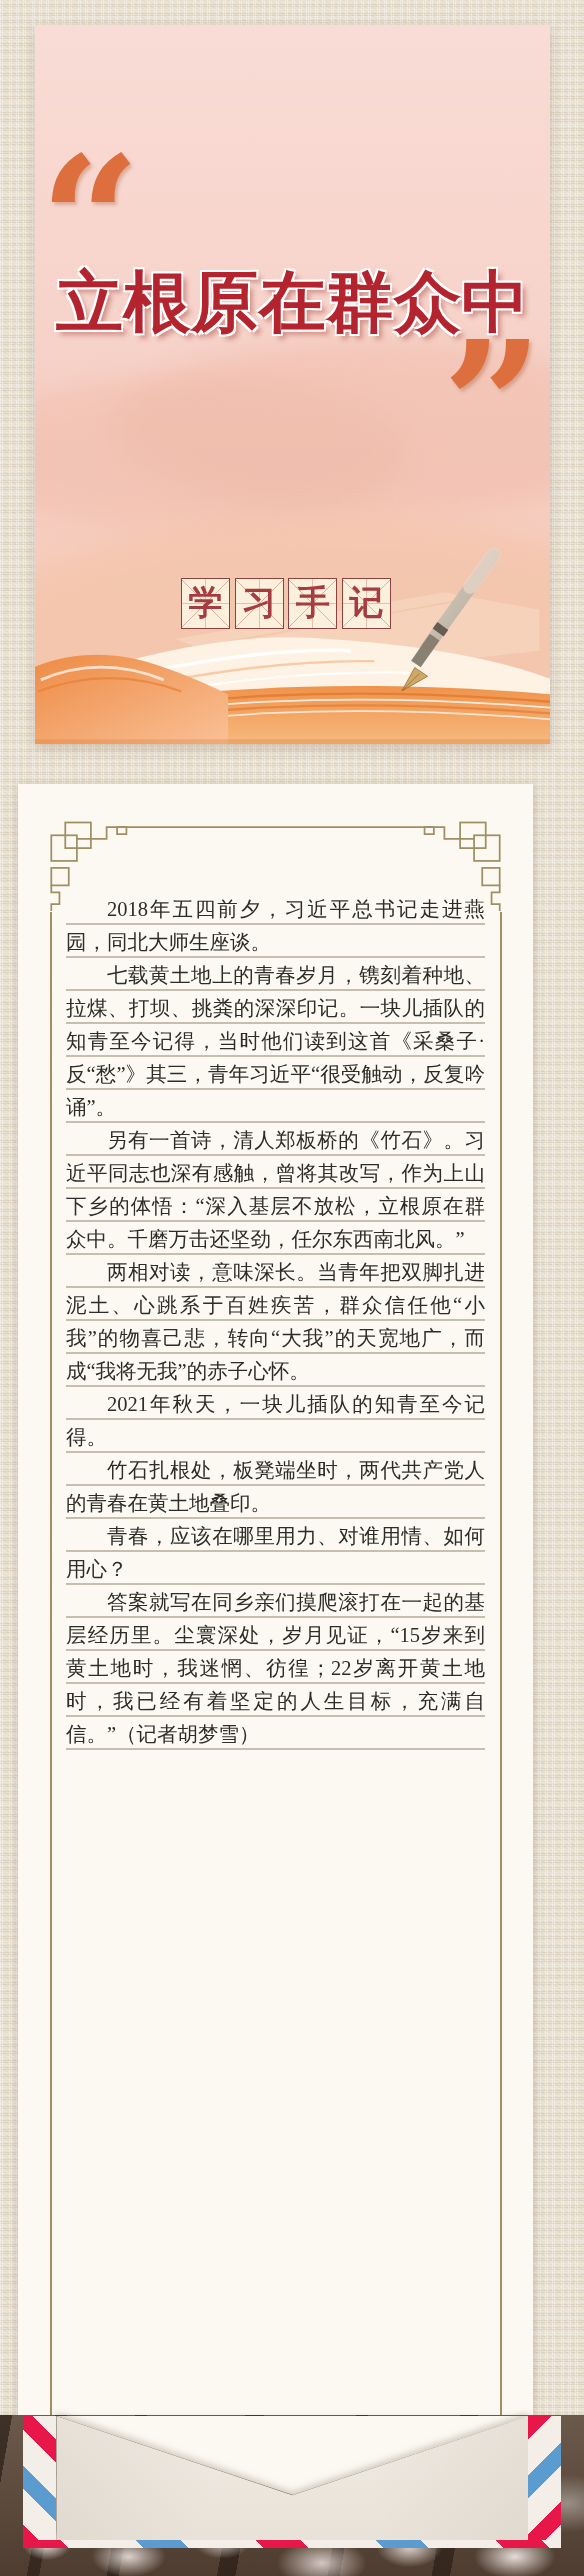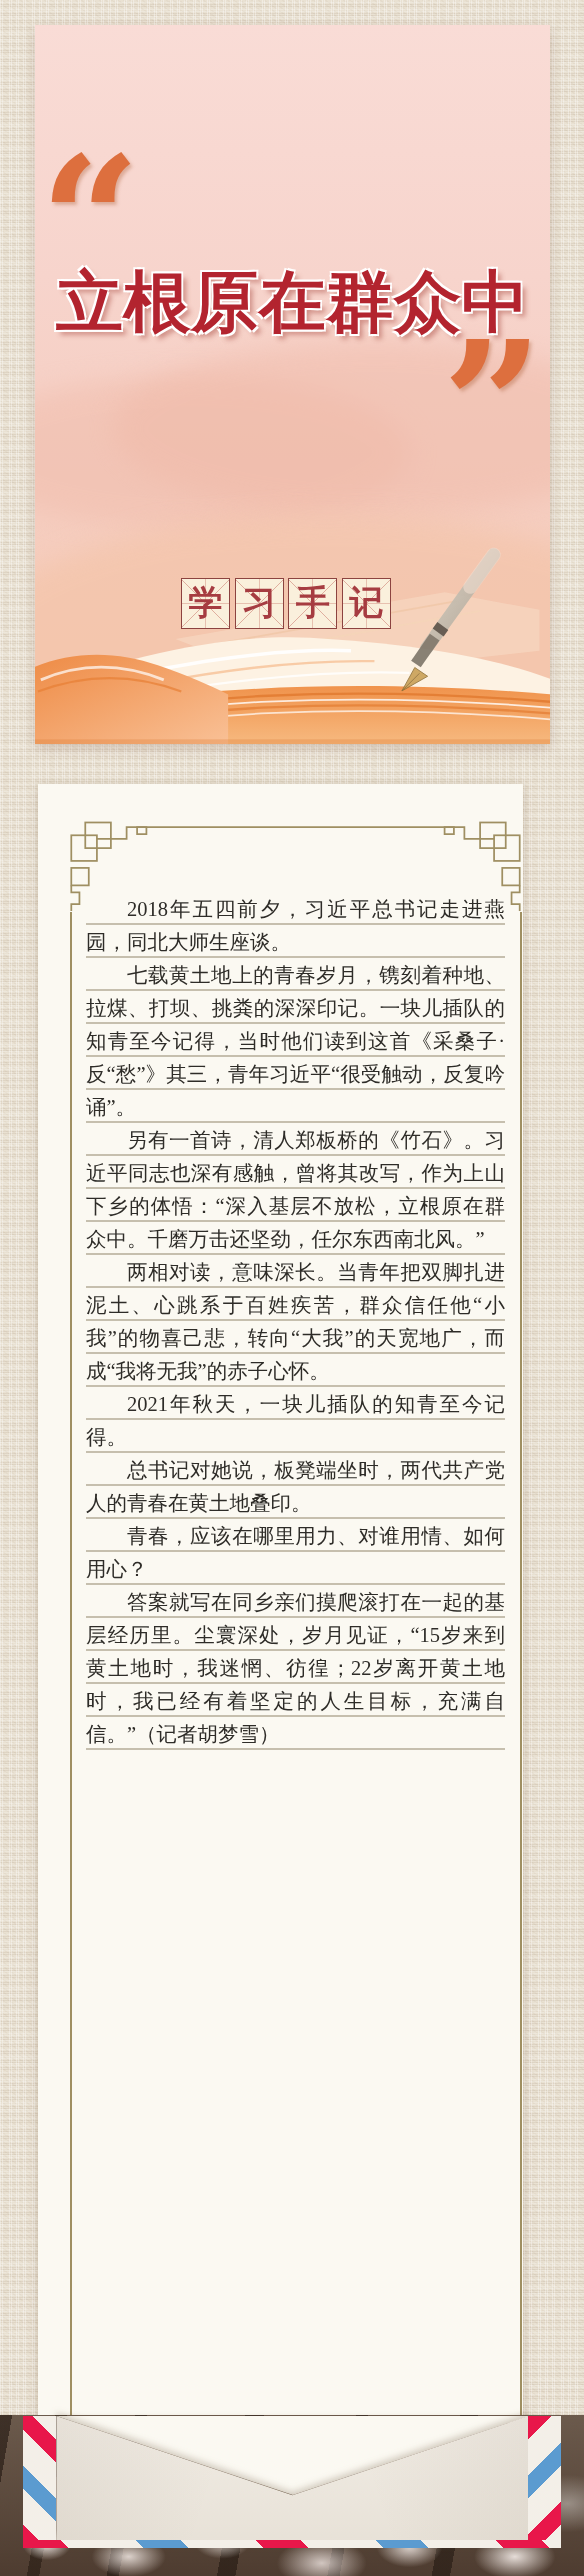--- a/index.html
+++ b/index.html
@@ -33,22 +33,22 @@
     background-image:
       linear-gradient(45deg, transparent calc(50% - 0.6px), rgba(201,120,108,.55) calc(50% - 0.6px) calc(50% + 0.6px), transparent calc(50% + 0.6px)),
       linear-gradient(-45deg, transparent calc(50% - 0.6px), rgba(201,120,108,.55) calc(50% - 0.6px) calc(50% + 0.6px), transparent calc(50% + 0.6px)),
       linear-gradient(90deg, transparent calc(50% - 0.6px), rgba(201,120,108,.40) calc(50% - 0.6px) calc(50% + 0.6px), transparent calc(50% + 0.6px)),
       linear-gradient(0deg, transparent calc(50% - 0.6px), rgba(201,120,108,.40) calc(50% - 0.6px) calc(50% + 0.6px), transparent calc(50% + 0.6px));}
   .badge-box span{font-size:34px;font-weight:bold;color:var(--badge-red,#a63c41);line-height:1;}
   .book-svg{position:absolute;left:0;bottom:0;width:515px;height:175px;z-index:2;}
   .pen-svg{position:absolute;left:333px;top:515px;width:152px;height:158px;z-index:3;opacity:.9;}
 
   
-  .letter{position:absolute;left:38px;top:784px;width:441px;height:1632px;overflow:hidden;z-index:2;
-    background:var(--paper-cream,#fbf9f2);box-shadow:0 2.3px 9.4px rgba(120,90,60,.28);padding-left:44px;}
+  .letter{position:absolute;left:18px;top:784px;width:515px;height:1632px;overflow:hidden;z-index:2;
+    background:var(--paper-cream,#fbf9f2);box-shadow:0 2.3px 9.4px rgba(120,90,60,.28);}
   .frame-top{position:absolute;left:0;top:28px;width:515px;height:99px;}
   .frame-vline{position:absolute;top:128px;bottom:0;width:1.8px;background:var(--frame-gold,#9f8f62);}
   .frame-vline.left{left:32px;}
   .frame-vline.right{left:482px;}
   .letter-body{position:absolute;left:48px;top:109px;width:419px;
     font-size:20.5px;line-height:33px;color:#2e2c28;text-align:justify;
     background-image:repeating-linear-gradient(to bottom, transparent 0 30px, #c6bfae 30px 32px, transparent 32px 33px);}
   .letter-body p{margin:0;text-indent:2em;}
 
   
@@ -180,21 +180,21 @@
     </svg>
     <div class="frame-vline left"></div>
     <div class="frame-vline right"></div>
 
     <div class="letter-body">
       <p>2018年五四前夕，习近平总书记走进燕园，同北大师生座谈。</p>
       <p>七载黄土地上的青春岁月，镌刻着种地、拉煤、打坝、挑粪的深深印记。一块儿插队的知青至今记得，当时他们读到这首《采桑子·反“愁”》其三，青年习近平“很受触动，反复吟诵”。</p>
       <p>另有一首诗，清人郑板桥的《竹石》。习近平同志也深有感触，曾将其改写，作为上山下乡的体悟：“深入基层不放松，立根原在群众中。千磨万击还坚劲，任尔东西南北风。”</p>
       <p>两相对读，意味深长。当青年把双脚扎进泥土、心跳系于百姓疾苦，群众信任他“小我”的物喜己悲，转向“大我”的天宽地广，而成“我将无我”的赤子心怀。</p>
       <p>2021年秋天，一块儿插队的知青至今记得。</p>
-      <p>总书记对她说，板凳端坐时，两代共产党人的青春在黄土地叠印。</p>
+      <p>竹石扎根处，板凳端坐时，两代共产党人的青春在黄土地叠印。</p>
       <p>青春，应该在哪里用力、对谁用情、如何用心？</p>
       <p>答案就写在同乡亲们摸爬滚打在一起的基层经历里。尘寰深处，岁月见证，“15岁来到黄土地时，我迷惘、彷徨；22岁离开黄土地时，我已经有着坚定的人生目标，充满自信。”（记者胡梦雪）</p>
     </div>
   </section>
 
   <div class="photo-band"></div>
 
   <section class="envelope">
     <div class="env-paper-wrap">
       <div class="env-paper-v"></div>

